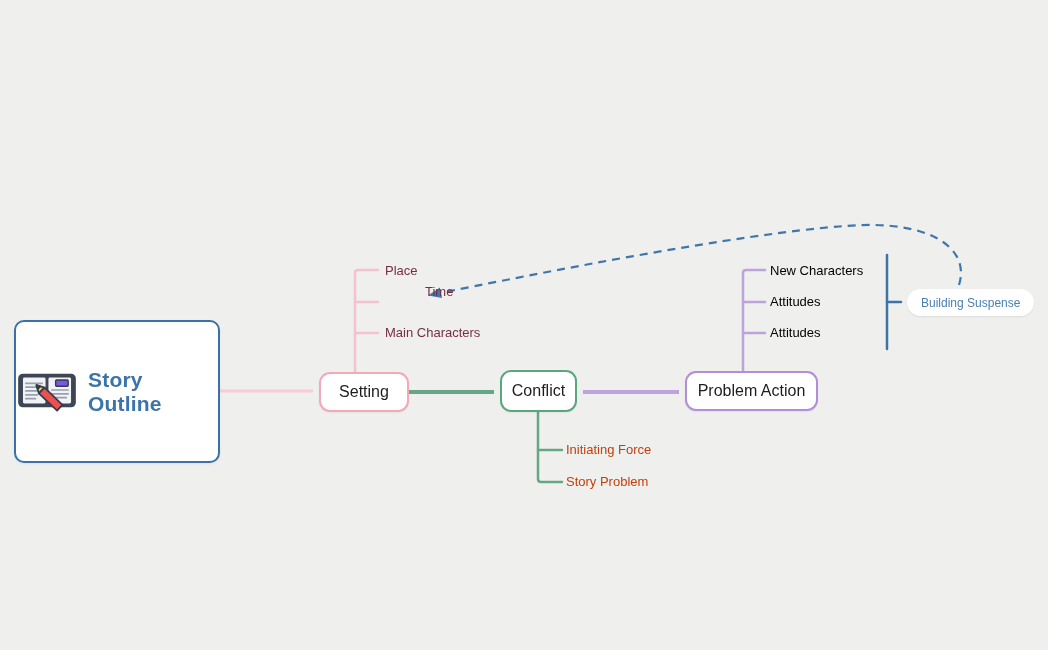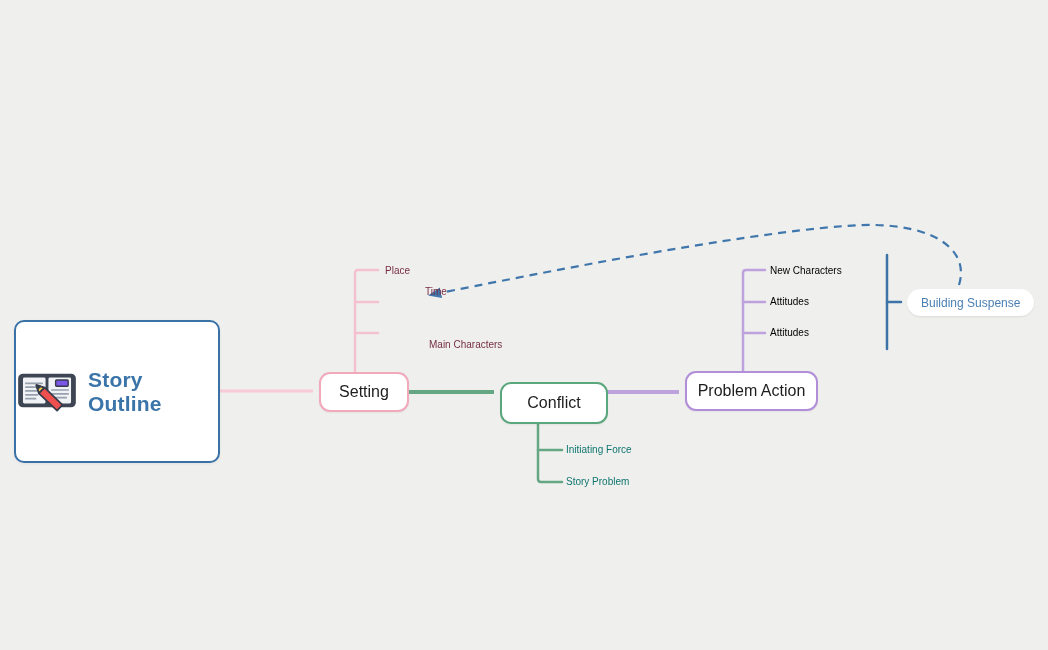--- a/index.html
+++ b/index.html
@@ -35,29 +35,29 @@
   
   .topic{
     position:absolute;box-sizing:border-box;
     background:#ffffff;border-radius:11px;
     display:flex;align-items:center;justify-content:center;
     font-size:16px;color:#1d1d1f;
     box-shadow:0 1px 2px rgba(0,0,0,.05);
     margin-left:9px;
   }
   .topic-setting{left:310px;top:372px;width:90px;height:40px;border:2.5px solid #f0aabc;}
-  .topic-conflict{left:491px;top:382px;width:108px;height:42px;border:2.5px solid #5ba77d;}
+  .topic-conflict{left:491px;top:370px;width:77px;height:42px;border:2.5px solid #5ba77d;}
   .topic-rising{left:676px;top:371px;width:133px;height:40px;border:2.5px solid #b18ed8;}
   
   .leaf{
     position:absolute;height:18px;line-height:18px;
-    font-size:10px;font-weight:500;white-space:nowrap;
+    font-size:13px;font-weight:500;white-space:nowrap;
   }
   .leaf-pink{color:#772e44;}
-  .leaf-green{color:#0f766e;}
+  .leaf-green{color:#c2410c;}
   .leaf-purple{color:#000000;}
   
   .annotation-pill{
     position:absolute;left:907px;top:289px;height:27px;
     box-sizing:border-box;
     background:#ffffff;border-radius:14px;
     padding:0 14px;
     display:flex;align-items:center;
     font-size:12px;font-weight:500;color:#4a7fb3;
     box-shadow:0 1px 2px rgba(0,0,0,.08);
@@ -139,21 +139,21 @@
   </div>
   <div class="topic topic-conflict">
     <span>Conflict</span>
   </div>
   <div class="topic topic-rising">
     <span>Problem Action</span>
   </div>
 
   <div class="leaf leaf-pink" style="left:385px;top:262px;">Place</div>
   <div class="leaf leaf-pink" style="left:385px;top:283px;margin-left:40px;">Time</div>
-  <div class="leaf leaf-pink" style="left:385px;top:336px;margin-left:44px;">Main Characters</div>
+  <div class="leaf leaf-pink" style="left:385px;top:324px;">Main Characters</div>
 
   <div class="leaf leaf-green" style="left:566px;top:441px;">Initiating Force</div>
   <div class="leaf leaf-green" style="left:566px;top:473px;">Story Problem</div>
 
   <div class="leaf leaf-purple" style="left:770px;top:262px;">New Characters</div>
   <div class="leaf leaf-purple" style="left:770px;top:293px;">Attitudes</div>
   <div class="leaf leaf-purple" style="left:770px;top:324px;">Attitudes</div>
 
   <div class="annotation-pill">
     <span>Building Suspense</span>

